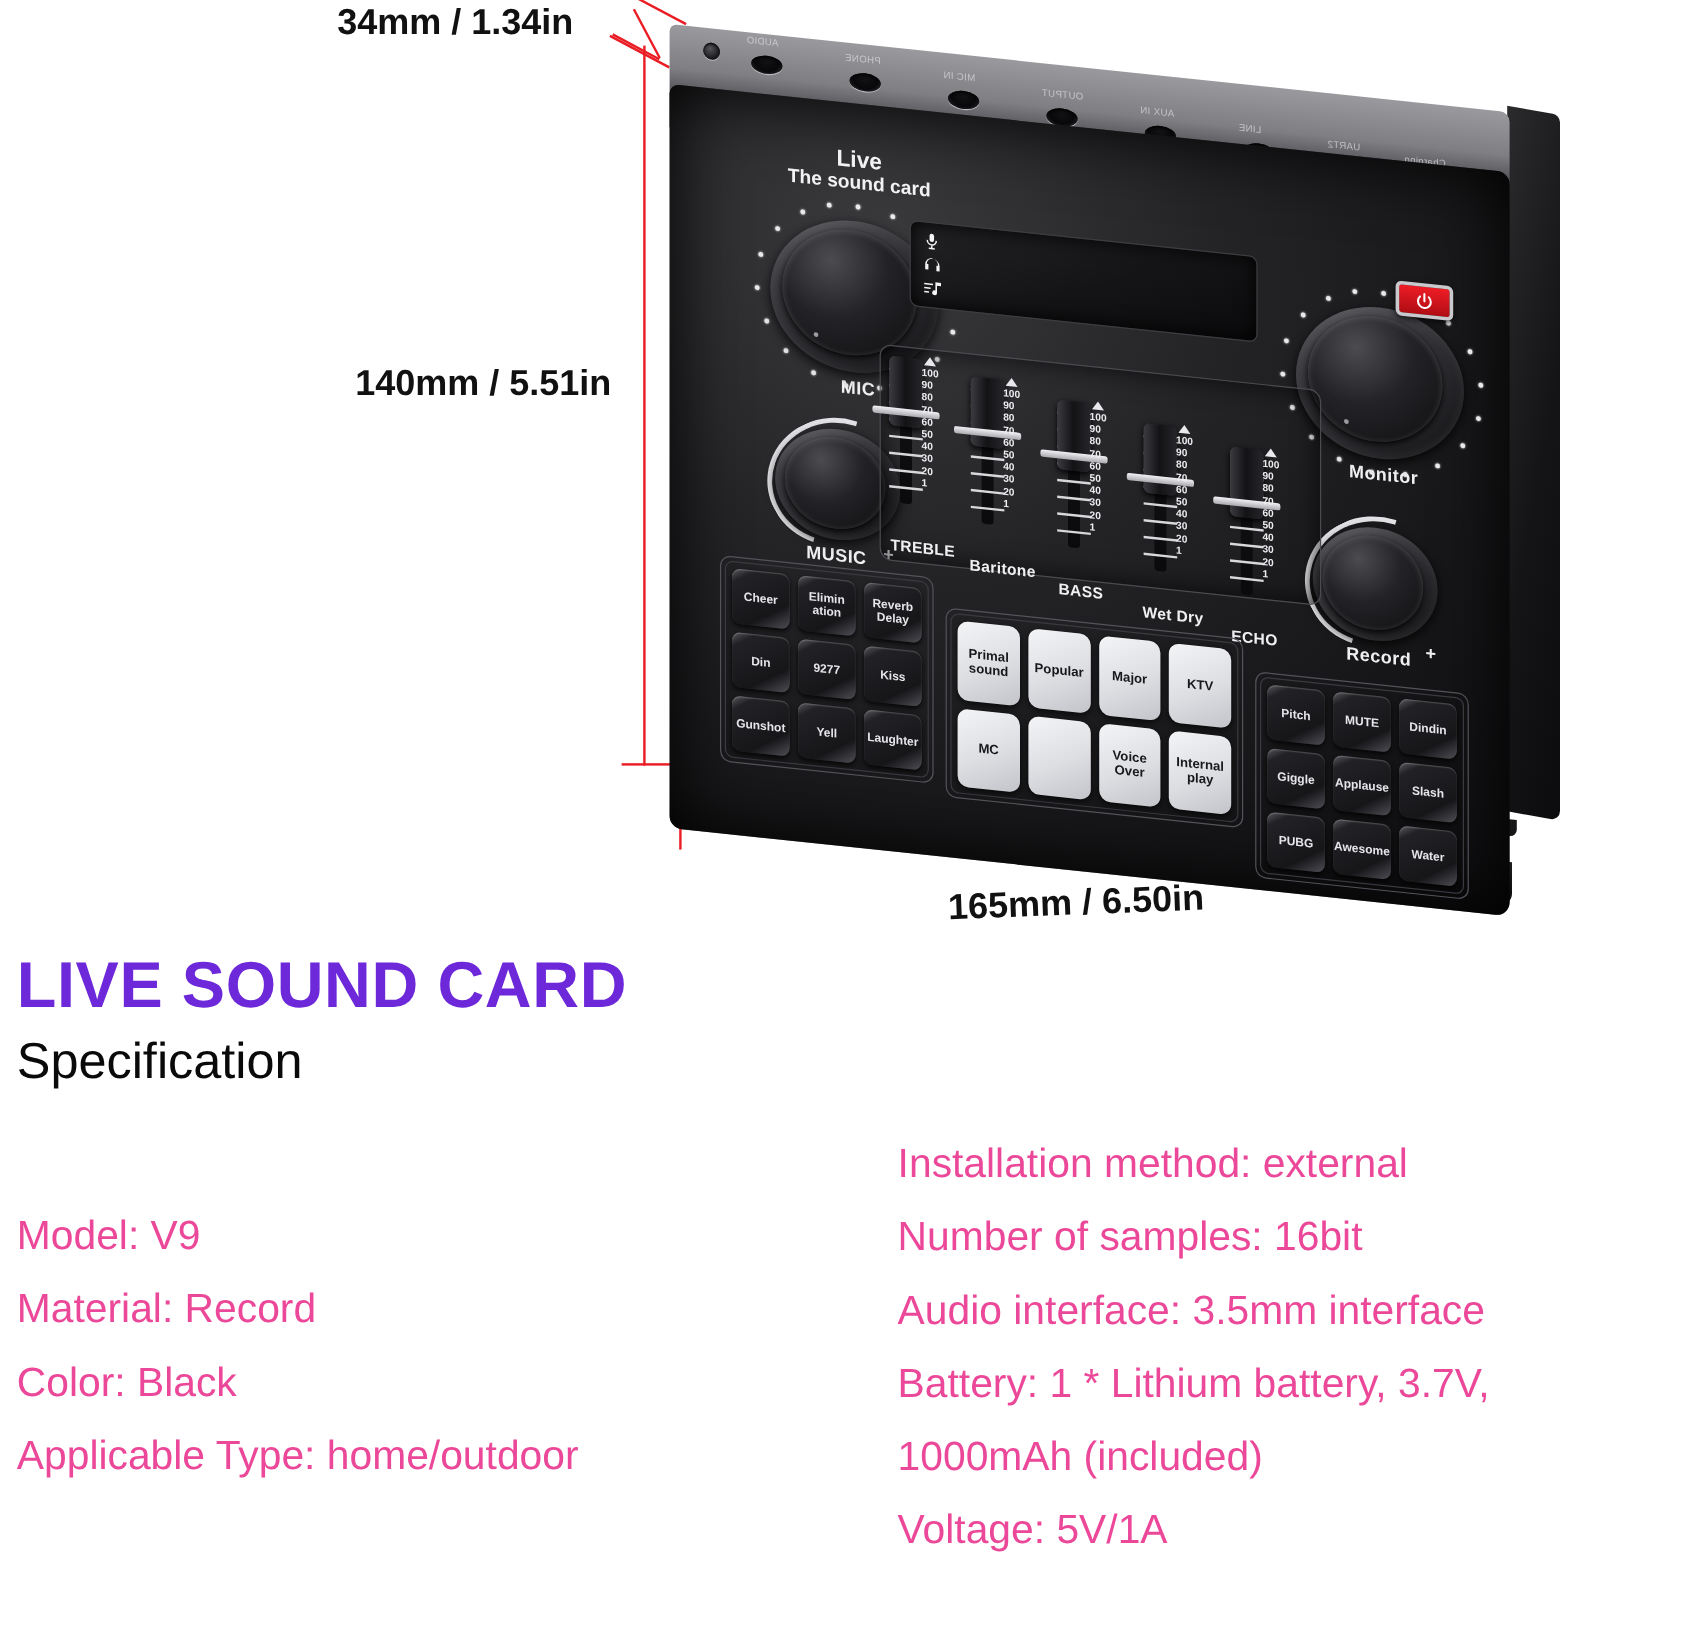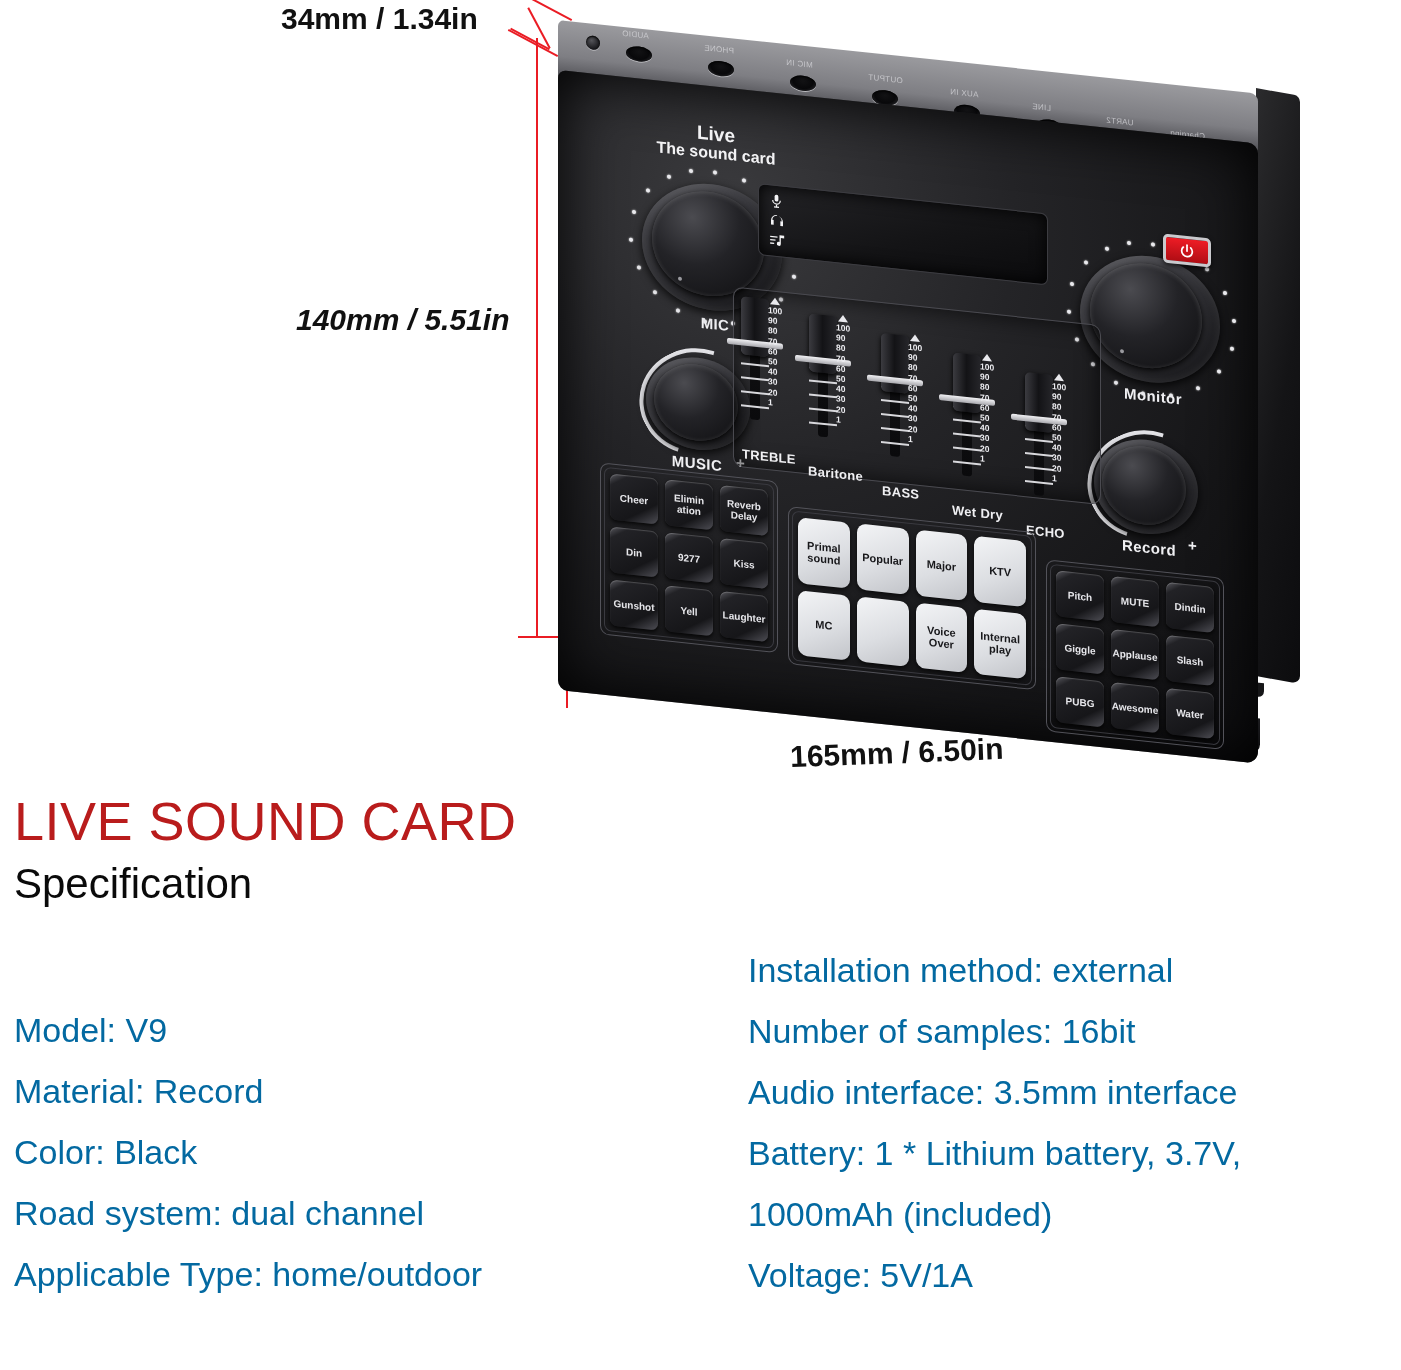--- a/index.html
+++ b/index.html
@@ -7,21 +7,21 @@
     width: 1401px; height: 1370px;
     background: #ffffff;
     font-family: "Liberation Sans", sans-serif;
     position: relative;
     overflow: hidden;
   }
 
   
   .dim-label { position: absolute; color: #111; font-weight: 700; white-space: nowrap; }
   #dim-thickness-label { left: 281px; top: 2px; font-size: 30px; }
-  #dim-height-label    { left: 296px; top: 303px; font-size: 30px; font-style: italic; }
+  #dim-height-label    { left: 296px; top: 303px; font-size: 30px; }
   #dim-width-label     { left: 790px; top: 736px; font-size: 30px; transform: rotate(-2.2deg); }
 
   .red-line { position: absolute; background: #ea1c24; }
   .red-v { width: 2px; }
   .red-h { height: 2px; }
 
   
   #thick-arm-a { left: 519px; top: 6px;  width: 56px; height: 2px; transform: rotate(28deg); }
   #thick-arm-b { left: 505px; top: 42px; width: 56px; height: 2px; transform: rotate(28deg); }
   #thick-slash { left: 538px; top: 5px;  width: 2px;  height: 46px; transform: rotate(-28deg); }
@@ -193,25 +193,25 @@
   }
   .lt-btn {
     background: linear-gradient(155deg,#f3f4f6 0%, #dcdee2 55%, #c2c4c9 100%);
     border-radius: 9px;
     display: flex; align-items: center; justify-content: center; text-align: center;
     color: #18181b; font-size: 11px; font-weight: 600; line-height: 12px;
     box-shadow: 0 2px 5px rgba(0,0,0,.7);
   }
 
   
-  #title-live { position: absolute; left: 14px; top: 790px; color: #b91c1c;
-                font-size: 54px; font-weight: 400; letter-spacing: .5px; }
+  #title-live { position: absolute; left: 14px; top: 790px; color: #6d28d9;
+                font-size: 54px; font-weight: 700; letter-spacing: .5px; }
   #subtitle-spec { position: absolute; left: 14px; top: 860px; color: #0a0a0a;
                 font-size: 42px; font-weight: 400; }
-  .spec-col { position: absolute; color: #0369a1; font-size: 34px; line-height: 61px; }
+  .spec-col { position: absolute; color: #ec4899; font-size: 34px; line-height: 61px; }
   #spec-col-left  { left: 14px;  top: 1000px; }
   #spec-col-right { left: 748px; top: 940px; }
   .spec-line { white-space: nowrap; }
 </style>
 </head>
 <body>
 
 <div class="dim-label" id="dim-thickness-label">34mm / 1.34in</div>
 <div class="dim-label" id="dim-height-label">140mm / 5.51in</div>
 <div class="dim-label" id="dim-width-label">165mm / 6.50in</div>
@@ -555,21 +555,20 @@
   </div>
 </div>
 
 <div id="title-live">LIVE SOUND CARD</div>
 <div id="subtitle-spec">Specification</div>
 
 <div class="spec-col" id="spec-col-left">
   <div class="spec-line">Model: V9</div>
   <div class="spec-line">Material: Record</div>
   <div class="spec-line">Color: Black</div>
-  <div class="spec-line">Road system: dual channel</div>
   <div class="spec-line">Applicable Type: home/outdoor</div>
 </div>
 
 <div class="spec-col" id="spec-col-right">
   <div class="spec-line">Installation method: external</div>
   <div class="spec-line">Number of samples: 16bit</div>
   <div class="spec-line">Audio interface: 3.5mm interface</div>
   <div class="spec-line">Battery: 1 * Lithium battery, 3.7V,</div>
   <div class="spec-line">1000mAh (included)</div>
   <div class="spec-line">Voltage: 5V/1A</div>

